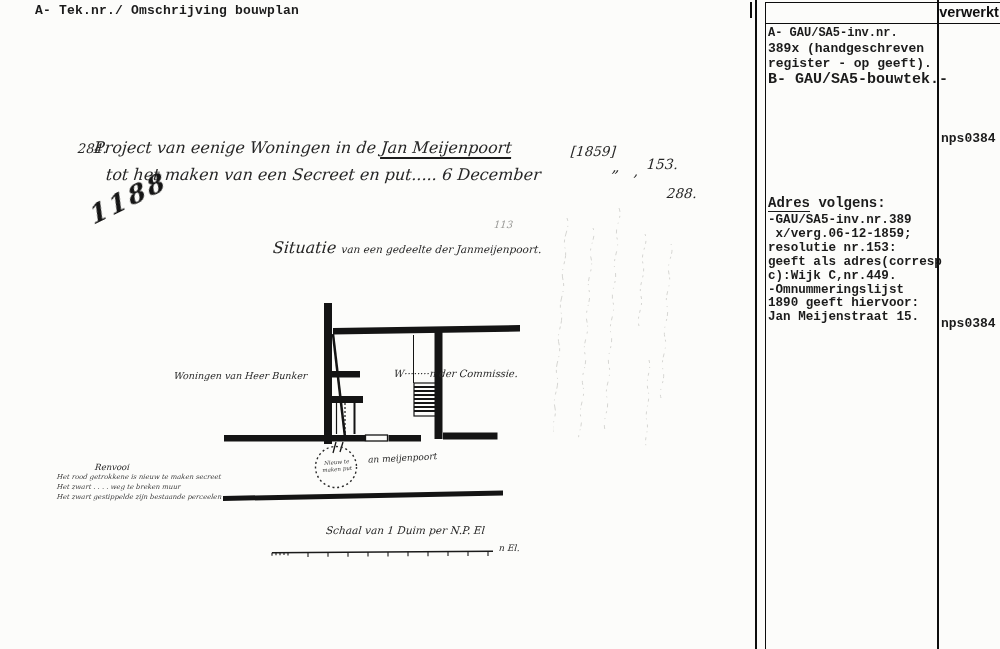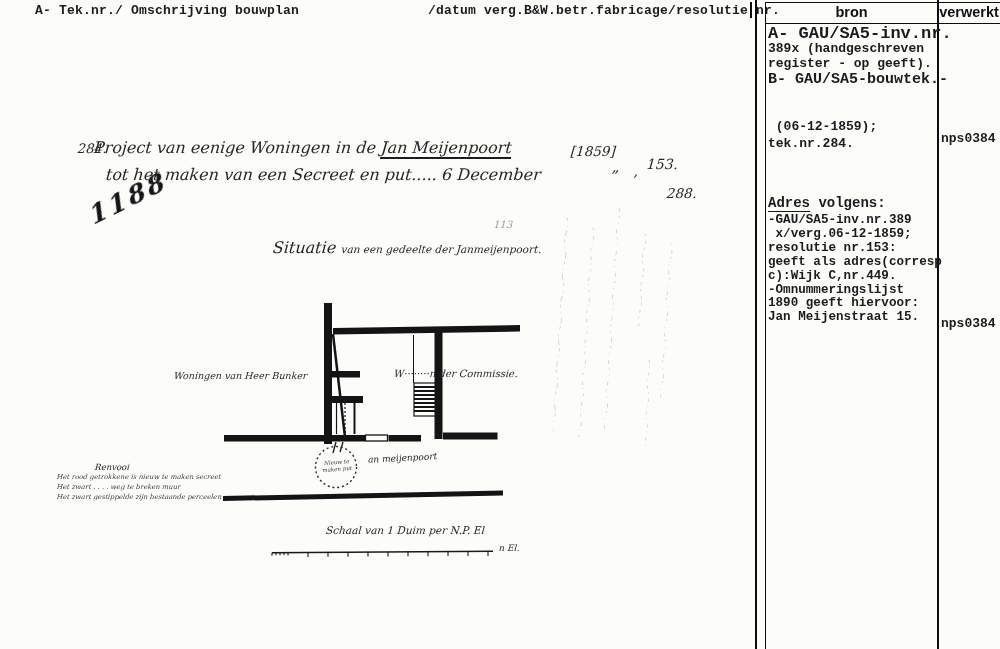--- a/index.html
+++ b/index.html
@@ -18,43 +18,37 @@
   .legend{font-size:6.8px;line-height:1.5;color:#3a3a3a;}
   .circle-txt{font-size:5.5px;line-height:1.25;text-align:center;color:#333;}
   svg{display:block;}
 </style>
 </head>
 <body>
 
 <div class="page">
 
   <div class="abs mono typed-hdr" style="left:35px;top:3px;">A- Tek.nr./ Omschrijving bouwplan</div>
-  <div class="abs mono typed-hdr" style="left:428px;top:3px;">/datum verg.B&amp;W.betr.fabricage/resolutie nr.</div>
   <div class="vline" style="left:750px;top:2px;width:2px;height:16px;"></div>
 
   <div class="vline" style="left:755px;top:0;width:2px;height:649px;"></div>
   <div class="vline" style="left:765px;top:2px;width:1.3px;height:647px;"></div>
   <div class="vline" style="left:937px;top:0;width:1.5px;height:649px;"></div>
   <div class="hline" style="left:765px;top:2px;width:235px;height:1.3px;"></div>
   <div class="hline" style="left:765px;top:22.5px;width:235px;height:1.8px;"></div>
 
-  <div class="abs sans-hdr" style="left:766px;top:4px;width:171px;">bron</div>
   <div class="abs sans-hdr" style="left:938px;top:4px;width:62px;">verwerkt</div>
 
   <div class="abs" style="left:768px;top:26px;">
-    <div class="mono" style="font-size:17px;line-height:15.2px;">A- GAU/SA5-inv.nr.</div>
+    <div class="mono" style="font-size:12px;line-height:15.2px;">A- GAU/SA5-inv.nr.</div>
     <div class="mono" style="font-size:13px;line-height:15.2px;">389x (handgeschreven</div>
     <div class="mono" style="font-size:13px;line-height:15.2px;">register - op geeft).</div>
     <div class="mono" style="font-size:15px;line-height:15.2px;">B- GAU/SA5-bouwtek.-</div>
   </div>
 
-  <div class="abs" style="left:768px;top:119px;">
-    <div class="mono" style="font-size:13px;line-height:16.5px;"> (06-12-1859);</div>
-    <div class="mono" style="font-size:13px;line-height:16.5px;">tek.nr.284.</div>
-  </div>
 
   <div class="abs mono" style="left:941px;top:131px;font-size:13px;">nps0384</div>
 
   <div class="abs mono" style="left:768px;top:195px;font-size:14px;"><span class="u-thin">Adres</span><span> volgens:</span></div>
 
   <div class="abs" style="left:768px;top:214px;">
     <div class="mono" style="font-size:12.6px;line-height:13.9px;">-GAU/SA5-inv.nr.389</div>
     <div class="mono" style="font-size:12.6px;line-height:13.9px;"> x/verg.06-12-1859;</div>
     <div class="mono" style="font-size:12.6px;line-height:13.9px;">resolutie nr.153:</div>
     <div class="mono" style="font-size:12.6px;line-height:13.9px;">geeft als adres(corresp</div>

